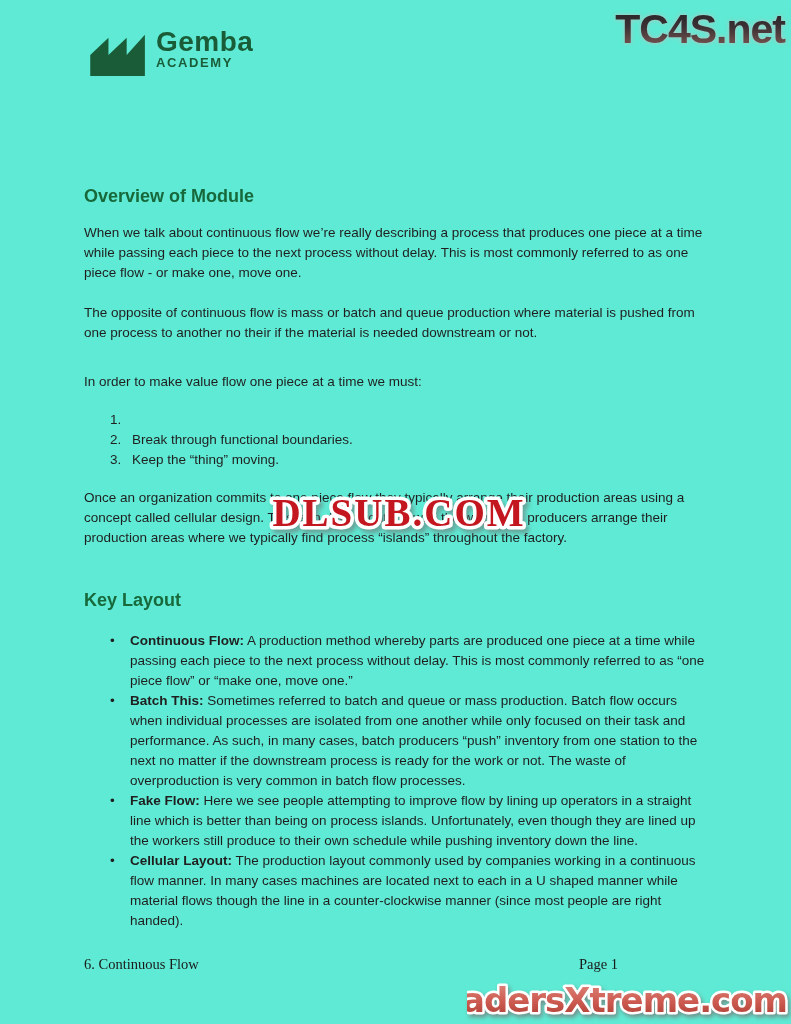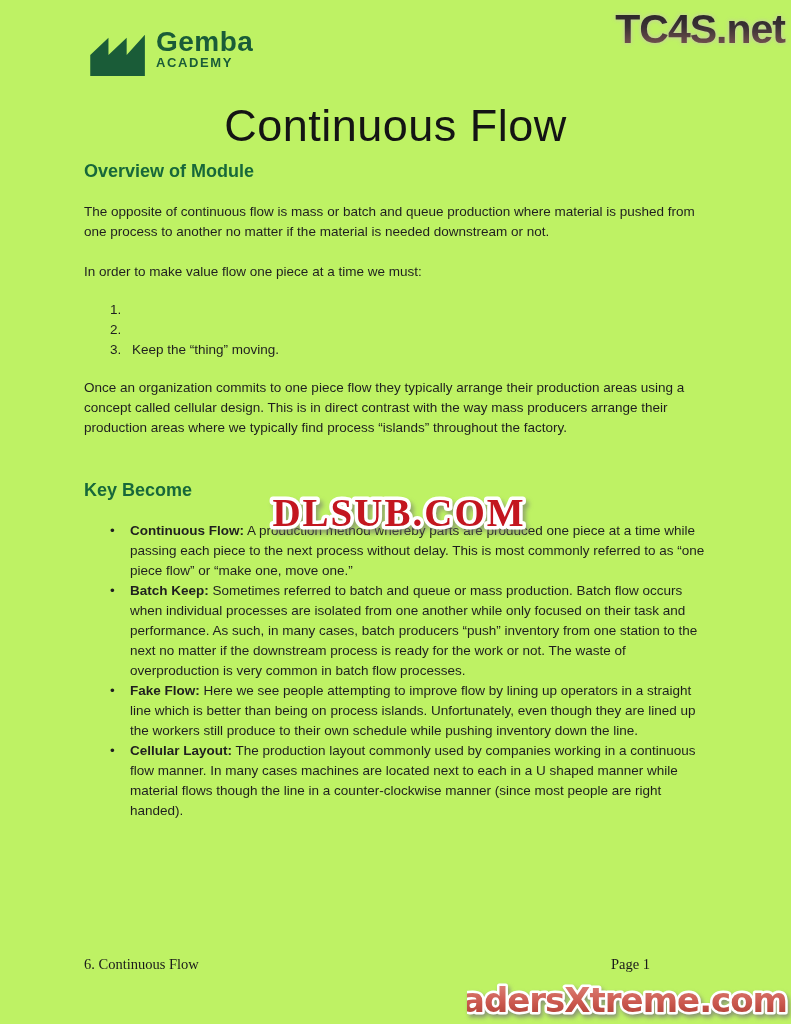--- a/index.html
+++ b/index.html
@@ -1,19 +1,19 @@
 <!DOCTYPE html>
 <html><head>
 <meta charset="utf-8">
 <style>
   html,body { margin:0; padding:0; background:#ffffff; }
   .page {
     position:relative;
     width:791px; height:1024px;
-    background:#bef264;
+    background:#5eead4;
     font-family:"Liberation Sans", sans-serif;
     color:#1f1f1f;
     overflow:hidden;
   }
 
   
   .logo { position:absolute; top:28px; left:88px; display:flex; align-items:flex-start; gap:6px; }
   .factory-svg { width:62px; height:46px; margin-top:2px; }
   .logo-text { display:flex; flex-direction:column; }
   .brand { font-size:28px; font-weight:700; color:#1a5c38; line-height:27px; letter-spacing:0.5px; }
@@ -26,43 +26,43 @@
 
   
   .doc-title {
     position:absolute; top:97px; left:0; width:100%;
     margin:0; text-align:center;
     font-size:45px; font-weight:400; letter-spacing:0.5px; color:#141414;
     line-height:58px;
   }
 
   
-  .content { position:absolute; top:161px; left:84px; width:626px; font-size:13.5px; line-height:20px; }
+  .content { position:absolute; top:186px; left:84px; width:626px; font-size:13.5px; line-height:20px; }
   .sec-heading { font-size:18px; font-weight:700; color:#17683a; margin:0; line-height:21px; }
   .p1 { margin:16px 0 0; }
   .p2 { margin:20px 0 0; }
-  .p3 { margin:20px 0 0; }
+  .p3 { margin:29px 0 0; }
   .p4 { margin:18px 0 17px; }
   .num-list { margin:18px 0 0; padding:0 0 0 26px; list-style:none; }
   .num-list li { display:flex; }
   .num-marker { width:22px; flex-shrink:0; }
   .key-heading { margin-top:42px; }
   .terms-list { margin:20px 0 0; padding:0 0 0 26px; list-style:none; }
   .terms-list li { display:flex; }
   .bullet-marker { width:20px; flex-shrink:0; }
   .term { font-weight:700; }
 
   
   .footer {
     position:absolute; top:956px; left:84px; width:624px;
     display:flex; justify-content:space-between;
     font-family:"Liberation Serif", serif;
     font-size:14.5px; color:#1a1a1a;
   }
-  .footer-right { margin-right:58px; }
+  .footer-right { margin-right:90px; }
 </style>
 </head>
 <body>
 
 <div class="page">
 
   <div class="logo">
     <svg class="factory-svg" viewBox="0 0 60 48">
       <path d="M0 48 L0 26 L19 8 L19 26 L38 8 L38 26 L57 5 L57 48 Z" fill="#1a5c38"></path>
     </svg>
@@ -76,55 +76,56 @@
     <defs>
       <linearGradient id="tcgrad" x1="0" y1="0" x2="0" y2="1">
         <stop offset="0%" stop-color="#242124"></stop>
         <stop offset="45%" stop-color="#3a3134"></stop>
         <stop offset="100%" stop-color="#8a5f59"></stop>
       </linearGradient>
     </defs>
     <text x="231" y="41" text-anchor="end" font-family="Liberation Sans, sans-serif" font-size="41" font-weight="700" letter-spacing="-1" fill="url(#tcgrad)">TC4S.net</text>
   </svg>
 
-  <h1 class="doc-title">Continuous Flow</h1>
 
   <div class="content">
 
     <h2 class="sec-heading">Overview of Module</h2>
 
-    <p class="p2">The opposite of continuous flow is mass or batch and queue production where material is pushed from one process to another no matter if the material is needed downstream or not.</p>
+    <p class="p1">When we talk about continuous flow we’re really describing a process that produces one piece at a time while passing each piece to the next process without delay.  This is most commonly referred to as one piece flow - or make one, move one.</p>
+    <p class="p2">The opposite of continuous flow is mass or batch and queue production where material is pushed from one process to another no their if the material is needed downstream or not.</p>
     <p class="p3">In order to make value flow one piece at a time we must:</p>
 
     <ol class="num-list">
       <li>
         <span class="num-marker">1.</span>
       </li>
       <li>
         <span class="num-marker">2.</span>
+        <span class="li-text">Break through functional boundaries.</span>
       </li>
       <li>
         <span class="num-marker">3.</span>
         <span class="li-text">Keep the “thing” moving.</span>
       </li>
     </ol>
 
     <p class="p4">Once an organization commits to one piece flow they typically arrange their production areas using a concept called cellular design.  This is in direct contrast with the way mass producers arrange their production areas where we typically find process “islands” throughout the factory.</p>
 
-    <h2 class="sec-heading key-heading">Key Become</h2>
+    <h2 class="sec-heading key-heading">Key Layout</h2>
 
     <ul class="terms-list">
       <li>
         <span class="bullet-marker">•</span>
         <span class="li-text"><b class="term">Continuous Flow:</b>
           <span>A production method whereby parts are produced one piece at a time while passing each piece to the next process without delay.  This is most commonly referred to as “one piece flow” or “make one, move one.”</span></span>
       </li>
       <li>
         <span class="bullet-marker">•</span>
-        <span class="li-text"><b class="term">Batch Keep:</b>
+        <span class="li-text"><b class="term">Batch This:</b>
           <span>Sometimes referred to batch and queue or mass production.  Batch flow occurs when individual processes are isolated from one another while only focused on their task and performance.  As such, in many cases, batch producers “push” inventory from one station to the next no matter if the downstream process is ready for the work or not.  The waste of overproduction is very common in batch flow processes.</span></span>
       </li>
       <li>
         <span class="bullet-marker">•</span>
         <span class="li-text"><b class="term">Fake Flow:</b>
           <span>Here we see people attempting to improve flow by lining up operators in a straight line which is better than being on process islands.  Unfortunately, even though they are lined up the workers still produce to their own schedule while pushing inventory down the line.</span></span>
       </li>
       <li>
         <span class="bullet-marker">•</span>
         <span class="li-text"><b class="term">Cellular Layout:</b>

